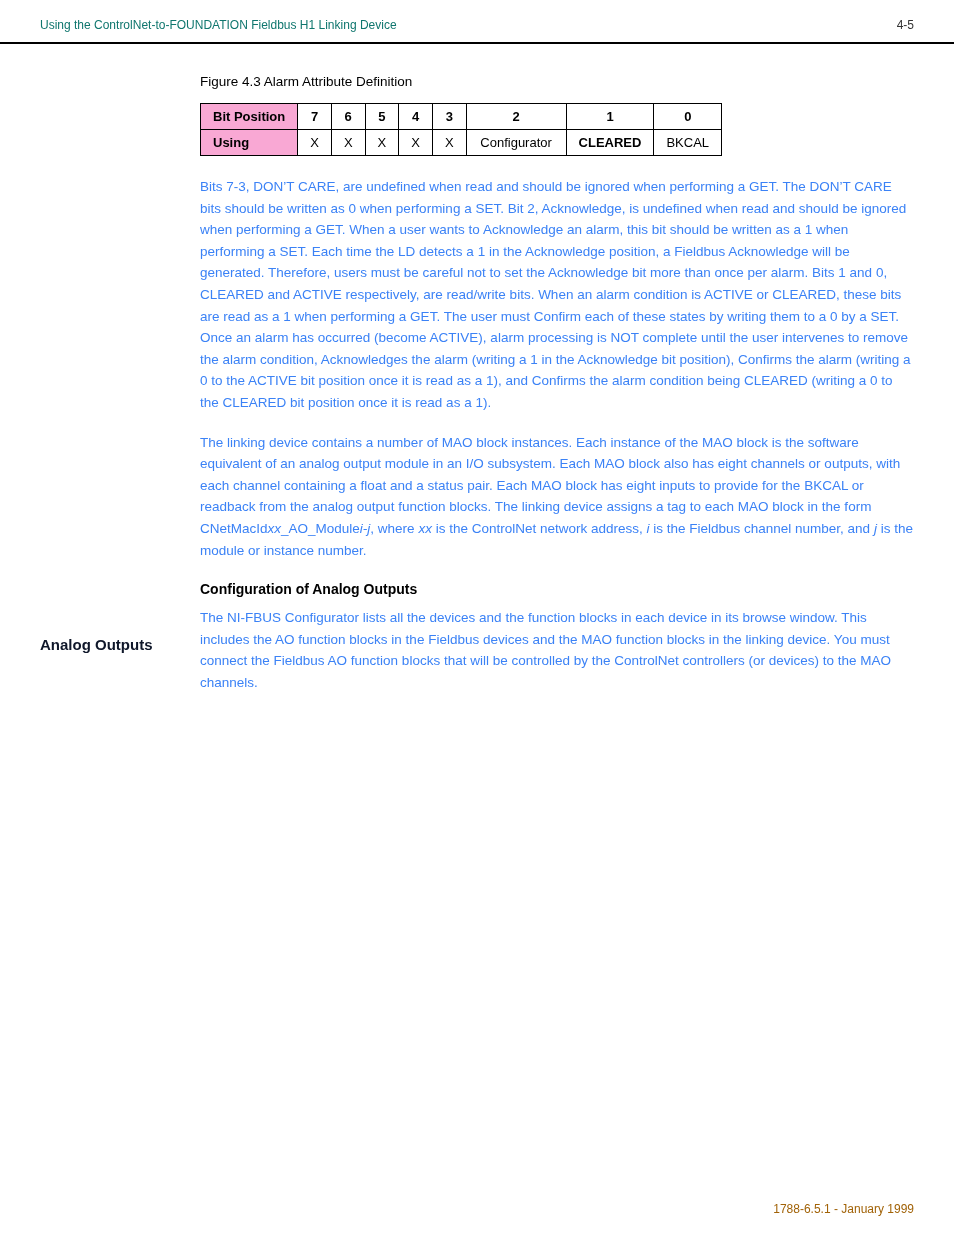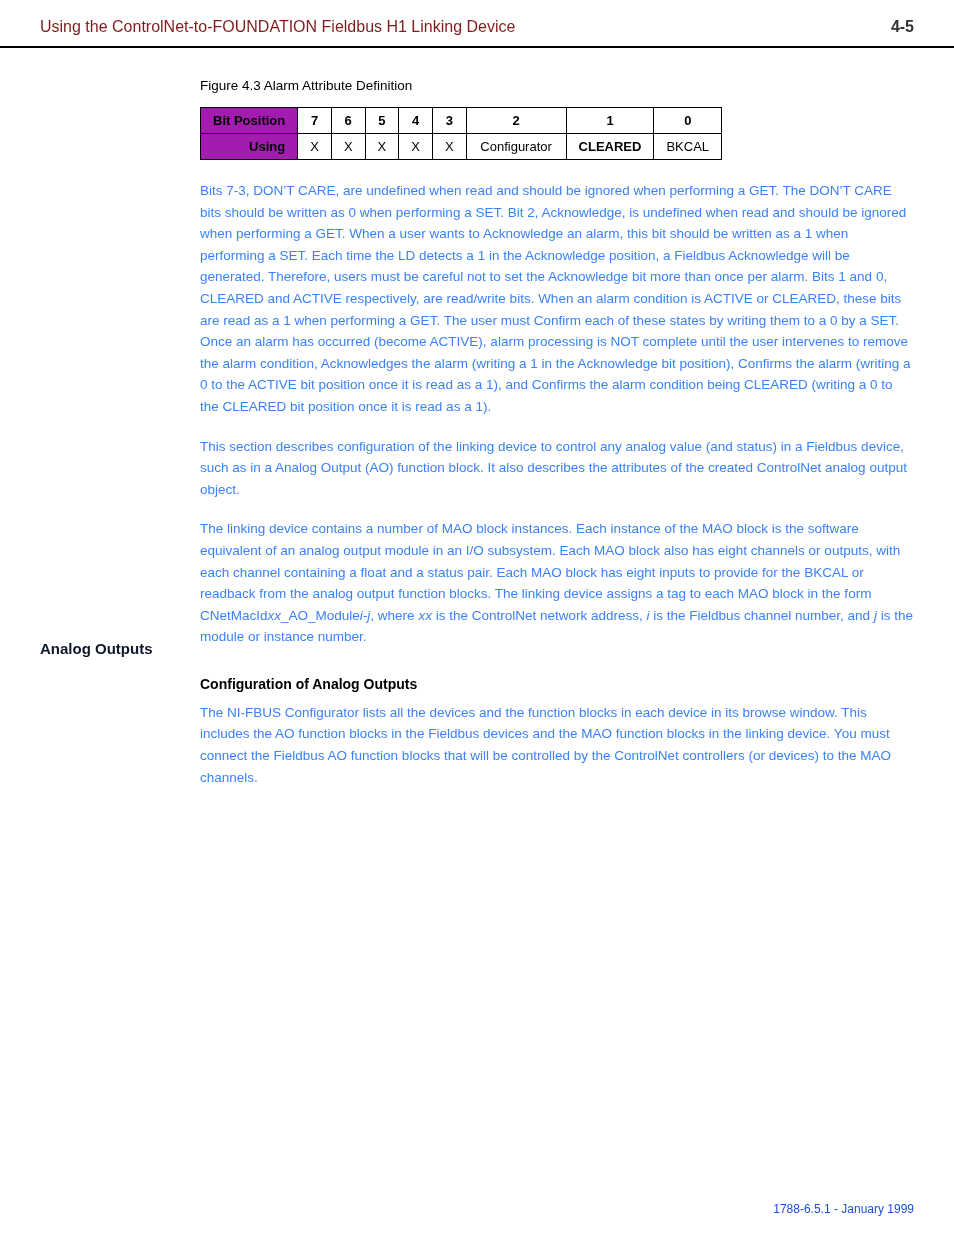--- a/index.html
+++ b/index.html
@@ -23,28 +23,28 @@
     
     .page-header {
       display: flex;
       justify-content: space-between;
       align-items: center;
       padding: 18px 40px 10px 40px;
       border-bottom: 2px solid #000;
       margin-bottom: 0;
     }
     .header-title {
-      font-size: 16px;
-      color: #7f1d1d;
+      font-size: 12px;
+      color: #0f766e;
       text-align: right;
     }
     .header-page {
-      font-size: 16px;
+      font-size: 12px;
       color: #333;
-      font-weight: bold;
+      font-weight: normal;
     }
 
     
     .content-area {
       display: flex;
       padding: 30px 40px 40px 40px;
     }
 
     
     .sidebar {
@@ -81,23 +81,23 @@
       border: 1px solid #000;
       padding: 5px 12px;
       text-align: center;
       font-size: 13px;
     }
     .alarm-table th {
       font-weight: bold;
       background: #fff;
     }
     .alarm-table .left-header {
-      text-align: right;
-      font-weight: bold;
-      background: #a21caf;
+      text-align: left;
+      font-weight: bold;
+      background: #f9a8d4;
       margin-top: 12px;
     }
     .alarm-table .wide-cell {
       min-width: 90px;
     }
     .alarm-table .col-acknowledge {
       min-width: 100px;
     }
     .alarm-table .col-cleared {
       min-width: 75px;
@@ -112,30 +112,30 @@
       line-height: 1.6;
       color: #3b82f6;
       margin-bottom: 18px;
     }
 
     
     .section-heading {
       font-weight: bold;
       font-size: 14px;
       margin-bottom: 10px;
-      margin-top: 28px;
+      margin-top: 20px;
     }
 
     
     .page-footer {
       position: absolute;
       bottom: 18px;
       right: 40px;
       font-size: 12px;
-      color: #1d4ed8;
+      color: #a16207;
     }
   </style>
 </head>
 <body>
 
 <div class="page-container">
 
   <div class="page-header">
     <span class="header-title">Using the ControlNet-to-FOUNDATION Fieldbus H1 Linking Device</span>
     <span class="header-page">4-5</span>
@@ -175,21 +175,20 @@
             <td>X</td>
             <td class="col-acknowledge">Configurator</td>
             <td class="col-cleared"><strong>CLEARED</strong></td>
             <td class="col-active">BKCAL</td>
           </tr>
         </tbody>
       </table>
 
       <p class="body-text">Bits 7-3, DON’T CARE, are undefined when read and should be ignored when performing a GET. The DON’T CARE bits should be written as 0 when performing a SET. Bit 2, Acknowledge, is undefined when read and should be ignored when performing a GET. When a user wants to Acknowledge an alarm, this bit should be written as a 1 when performing a SET. Each time the LD detects a 1 in the Acknowledge position, a Fieldbus Acknowledge will be generated. Therefore, users must be careful not to set the Acknowledge bit more than once per alarm. Bits 1 and 0, CLEARED and ACTIVE respectively, are read/write bits. When an alarm condition is ACTIVE or CLEARED, these bits are read as a 1 when performing a GET. The user must Confirm each of these states by writing them to a 0 by a SET. Once an alarm has occurred (become ACTIVE), alarm processing is NOT complete until the user intervenes to remove the alarm condition, Acknowledges the alarm (writing a 1 in the Acknowledge bit position), Confirms the alarm (writing a 0 to the ACTIVE bit position once it is read as a 1), and Confirms the alarm condition being CLEARED (writing a 0 to the CLEARED bit position once it is read as a 1).</p>
 
-      <p class="body-text">This section describes configuration of the linking device to control any analog value (and status) in a Fieldbus device, such as in a Analog Output (AO) function block. It also describes the attributes of the created ControlNet analog output object.</p>
 
       <p class="body-text">
         <span>The linking device contains a number of MAO block instances. Each instance of the MAO block is the software equivalent of an analog output module in an I/O subsystem. Each MAO block also has eight channels or outputs, with each channel containing a float and a status pair. Each MAO block has eight inputs to provide for the BKCAL or readback from the analog output function blocks. The linking device assigns a tag to each MAO block in the form CNetMacId</span><em>xx</em><span>_AO_Module</span><em>i-j</em><span>, where </span><em>xx</em><span> is the ControlNet network address, </span><em>i</em><span> is the Fieldbus channel number, and </span><em>j</em><span> is the module or instance number.</span>
       </p>
 
       <div class="section-heading">Configuration of Analog Outputs</div>
 
       <p class="body-text">The NI-FBUS Configurator lists all the devices and the function blocks in each device in its browse window. This includes the AO function blocks in the Fieldbus devices and the MAO function blocks in the linking device. You must connect the Fieldbus AO function blocks that will be controlled by the ControlNet controllers (or devices) to the MAO channels.</p>
 
     </div>

